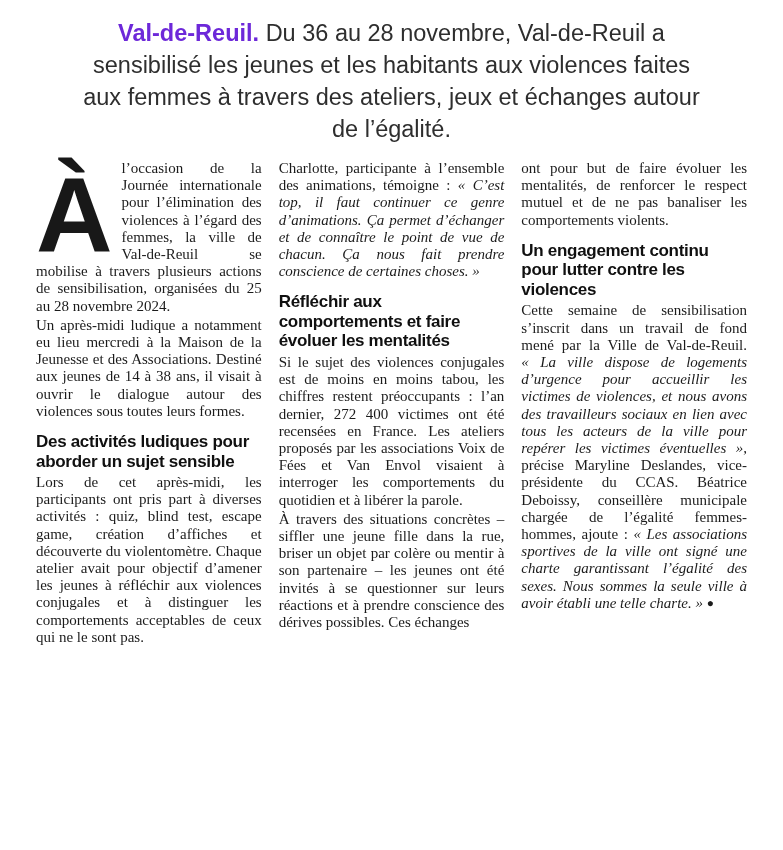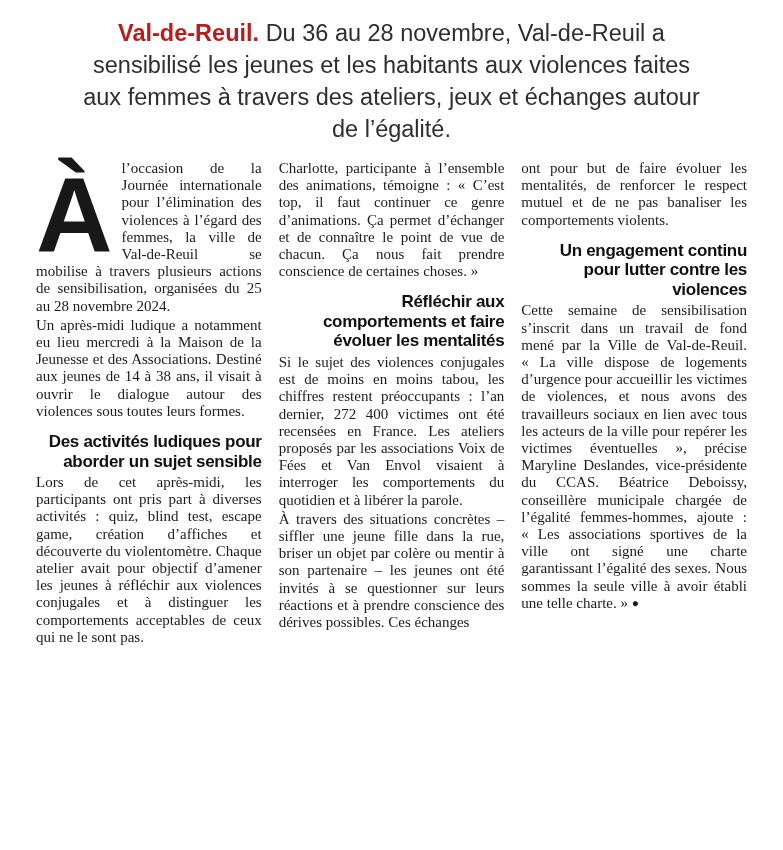--- a/index.html
+++ b/index.html
@@ -48,48 +48,48 @@
     hyphens: auto;
   }
   .col { flex: 1 1 0; min-width: 0; }
   .col p { margin: 0 0 2px 0; }
   .subhead {
     font-family: "Liberation Sans", sans-serif;
     font-weight: 700;
     font-size: 17px;
     line-height: 19.5px;
     letter-spacing: -0.3px;
-    text-align: right;
+    text-align: left;
     color: #101010;
     margin: 12px 0 3px 0;
   }
   .dropcap {
     float: left;
     font-family: "Liberation Sans", sans-serif;
     font-weight: 700;
     font-size: 106px;
     line-height: 86px;
     margin: 12px 9px 0 0;
     color: #181818;
   }
-  .it { }
+  .it { font-style: italic; }
   .endmark {
     font-style: normal;
     font-size: 12px;
     vertical-align: 1px;
   }
 </style>
 </head>
 <body>
 
 <div class="page">
 
 
   <p class="standfirst">
-    <span class="loc" style="color: #b91c1c;">Val-de-Reuil.</span><span> Du 36 au 28 novembre, Val-de-Reuil a sensibilisé les jeunes et les habitants aux violences faites aux femmes à travers des ateliers, jeux et échanges autour de l’égalité.</span>
+    <span class="loc" style="color: #6d28d9;">Val-de-Reuil.</span><span> Du 36 au 28 novembre, Val-de-Reuil a sensibilisé les jeunes et les habitants aux violences faites aux femmes à travers des ateliers, jeux et échanges autour de l’égalité.</span>
   </p>
 
   <div class="cols">
 
     <div class="col">
       <p>
         <span class="dropcap">À</span><span>l’occasion de la Journée internationale pour l’élimination des violences à l’égard des femmes, la ville de Val-de-Reuil se mobilise à travers plusieurs actions de sensibilisation, organisées du 25 au 28 novembre 2024.</span>
       </p>
       <p>Un après-midi ludique a notamment eu lieu mercredi à la Maison de la Jeunesse et des Associations. Destiné aux jeunes de 14 à 38 ans, il visait à ouvrir le dialogue autour des violences sous toutes leurs formes.</p>
       <h2 class="subhead">Des activités ludiques pour aborder un sujet sensible</h2>

